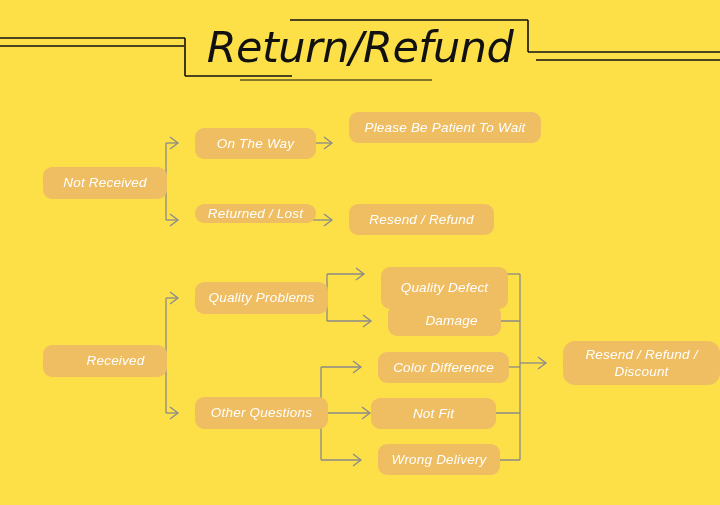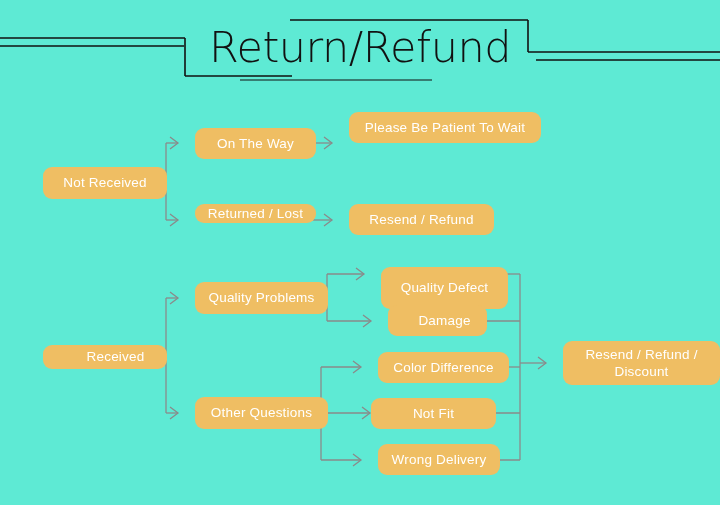--- a/index.html
+++ b/index.html
@@ -4,23 +4,24 @@
 <style>
   html, body {
     margin: 0;
     padding: 0;
     background: #ffffff;
   }
   #page {
     position: relative;
     width: 720px;
     height: 505px;
-    background: #5eead4;
+    background: #fde047;
     overflow: hidden;
     font-family: "Liberation Sans", sans-serif;
+    font-style: italic;
   }
 
   
   #header-band {
     position: absolute;
     left: 0; top: 0;
     width: 720px; height: 100px;
   }
   #page-title {
     position: absolute;
@@ -55,21 +56,21 @@
     letter-spacing: 0.2px;
     display: flex;
     align-items: center;
     justify-content: center;
     text-align: center;
     line-height: 16px;
     z-index: 2;
     padding: 0 6px;
     margin-left: 15px;
   }
-  .node.two-line { line-height: 17px; }
+  .node.two-line { line-height: 17px; border-radius: 12px; }
 </style>
 </head>
 <body>
 
 <div id="page">
 
   <div id="header-band">
     <svg width="720" height="100" viewBox="0 0 720 100">
       <g stroke="#111111" fill="none" stroke-width="1.6">
 
@@ -139,23 +140,23 @@
       <path d="M 353 454 L 361 460 L 353 466"></path>
       <path d="M 538 357 L 546 363 L 538 369"></path>
     </g>
   </svg>
 
   <div class="node" style="left:28px;  top:167px; width:124px; height:32px;">Not Received</div>
   <div class="node" style="left:180px; top:128px; width:121px; height:31px;">On The Way</div>
   <div class="node" style="left:180px; top:204px; width:121px; height:19px;">Returned / Lost</div>
   <div class="node" style="left:334px; top:112px; width:192px; height:31px;">Please Be Patient To Wait</div>
   <div class="node" style="left:334px; top:204px; width:145px; height:31px;">Resend / Refund</div>
-  <div class="node" style="left:28px;  top:345px; width:124px; height:24px;padding-left:27px;">Received</div>
+  <div class="node" style="left:28px;  top:345px; width:124px; height:32px;padding-left:27px;">Received</div>
   <div class="node" style="left:180px; top:282px; width:133px; height:32px;">Quality Problems</div>
   <div class="node" style="left:180px; top:397px; width:133px; height:32px;">Other Questions</div>
   <div class="node" style="left:366px; top:267px; width:127px; height:42px;">Quality Defect</div>
-  <div class="node" style="left:373px; top:305px; width:99px; height:31px;padding-left:20px;">Damage</div>
+  <div class="node" style="left:373px; top:305px; width:113px; height:31px;padding-left:20px;">Damage</div>
   <div class="node" style="left:363px; top:352px; width:131px; height:31px;">Color Difference</div>
   <div class="node" style="left:356px; top:398px; width:125px; height:31px;">Not Fit</div>
   <div class="node" style="left:363px; top:444px; width:122px; height:31px;">Wrong Delivery</div>
   <div class="node two-line" style="left:548px; top:341px; width:157px; height:44px;">Resend / Refund / Discount</div>
 
 </div>
 
 </body></html>

